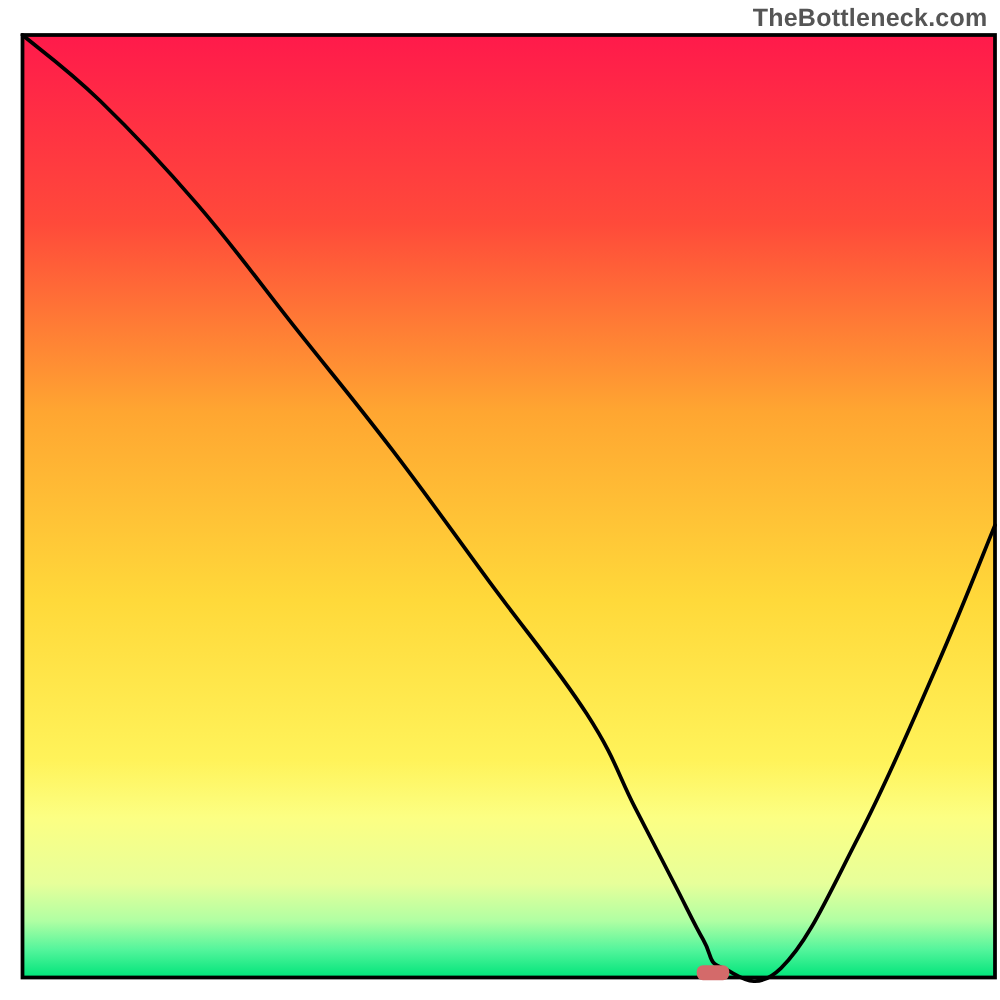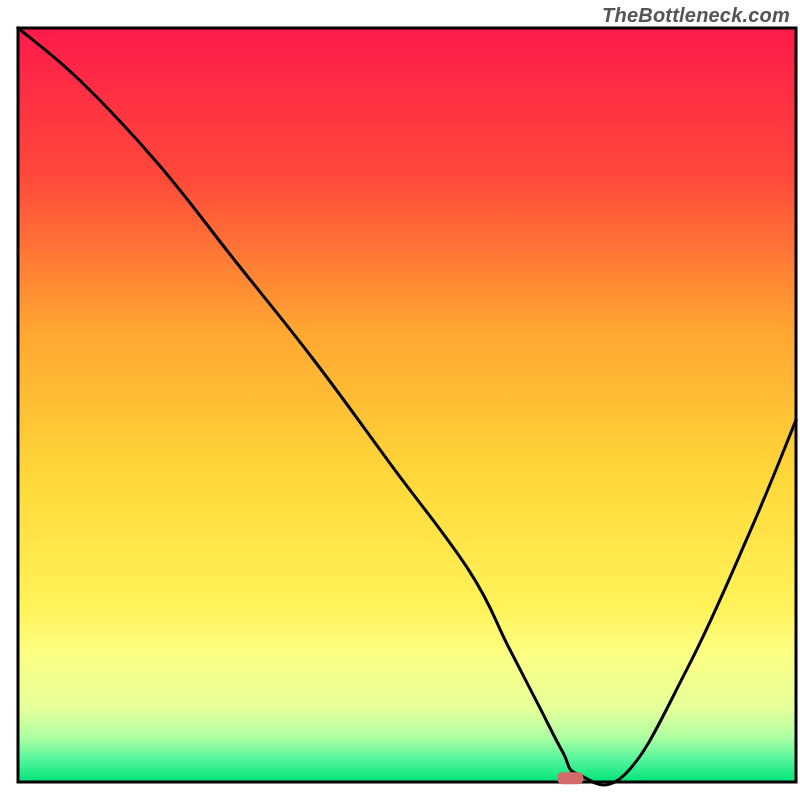--- a/index.html
+++ b/index.html
@@ -7,21 +7,20 @@
     padding: 0;
     width: 800px;
     height: 800px;
     background: #ffffff;
     font-family: Arial, Helvetica, sans-serif;
   }
   .chart-wrapper {
     position: relative;
     width: 800px;
     height: 800px;
-    font-style: italic;
   }
   .watermark {
     position: absolute;
     top: 4px;
     right: 10px;
     font-size: 20px;
     font-weight: 600;
     color: #555555;
     letter-spacing: 0.2px;
   }

